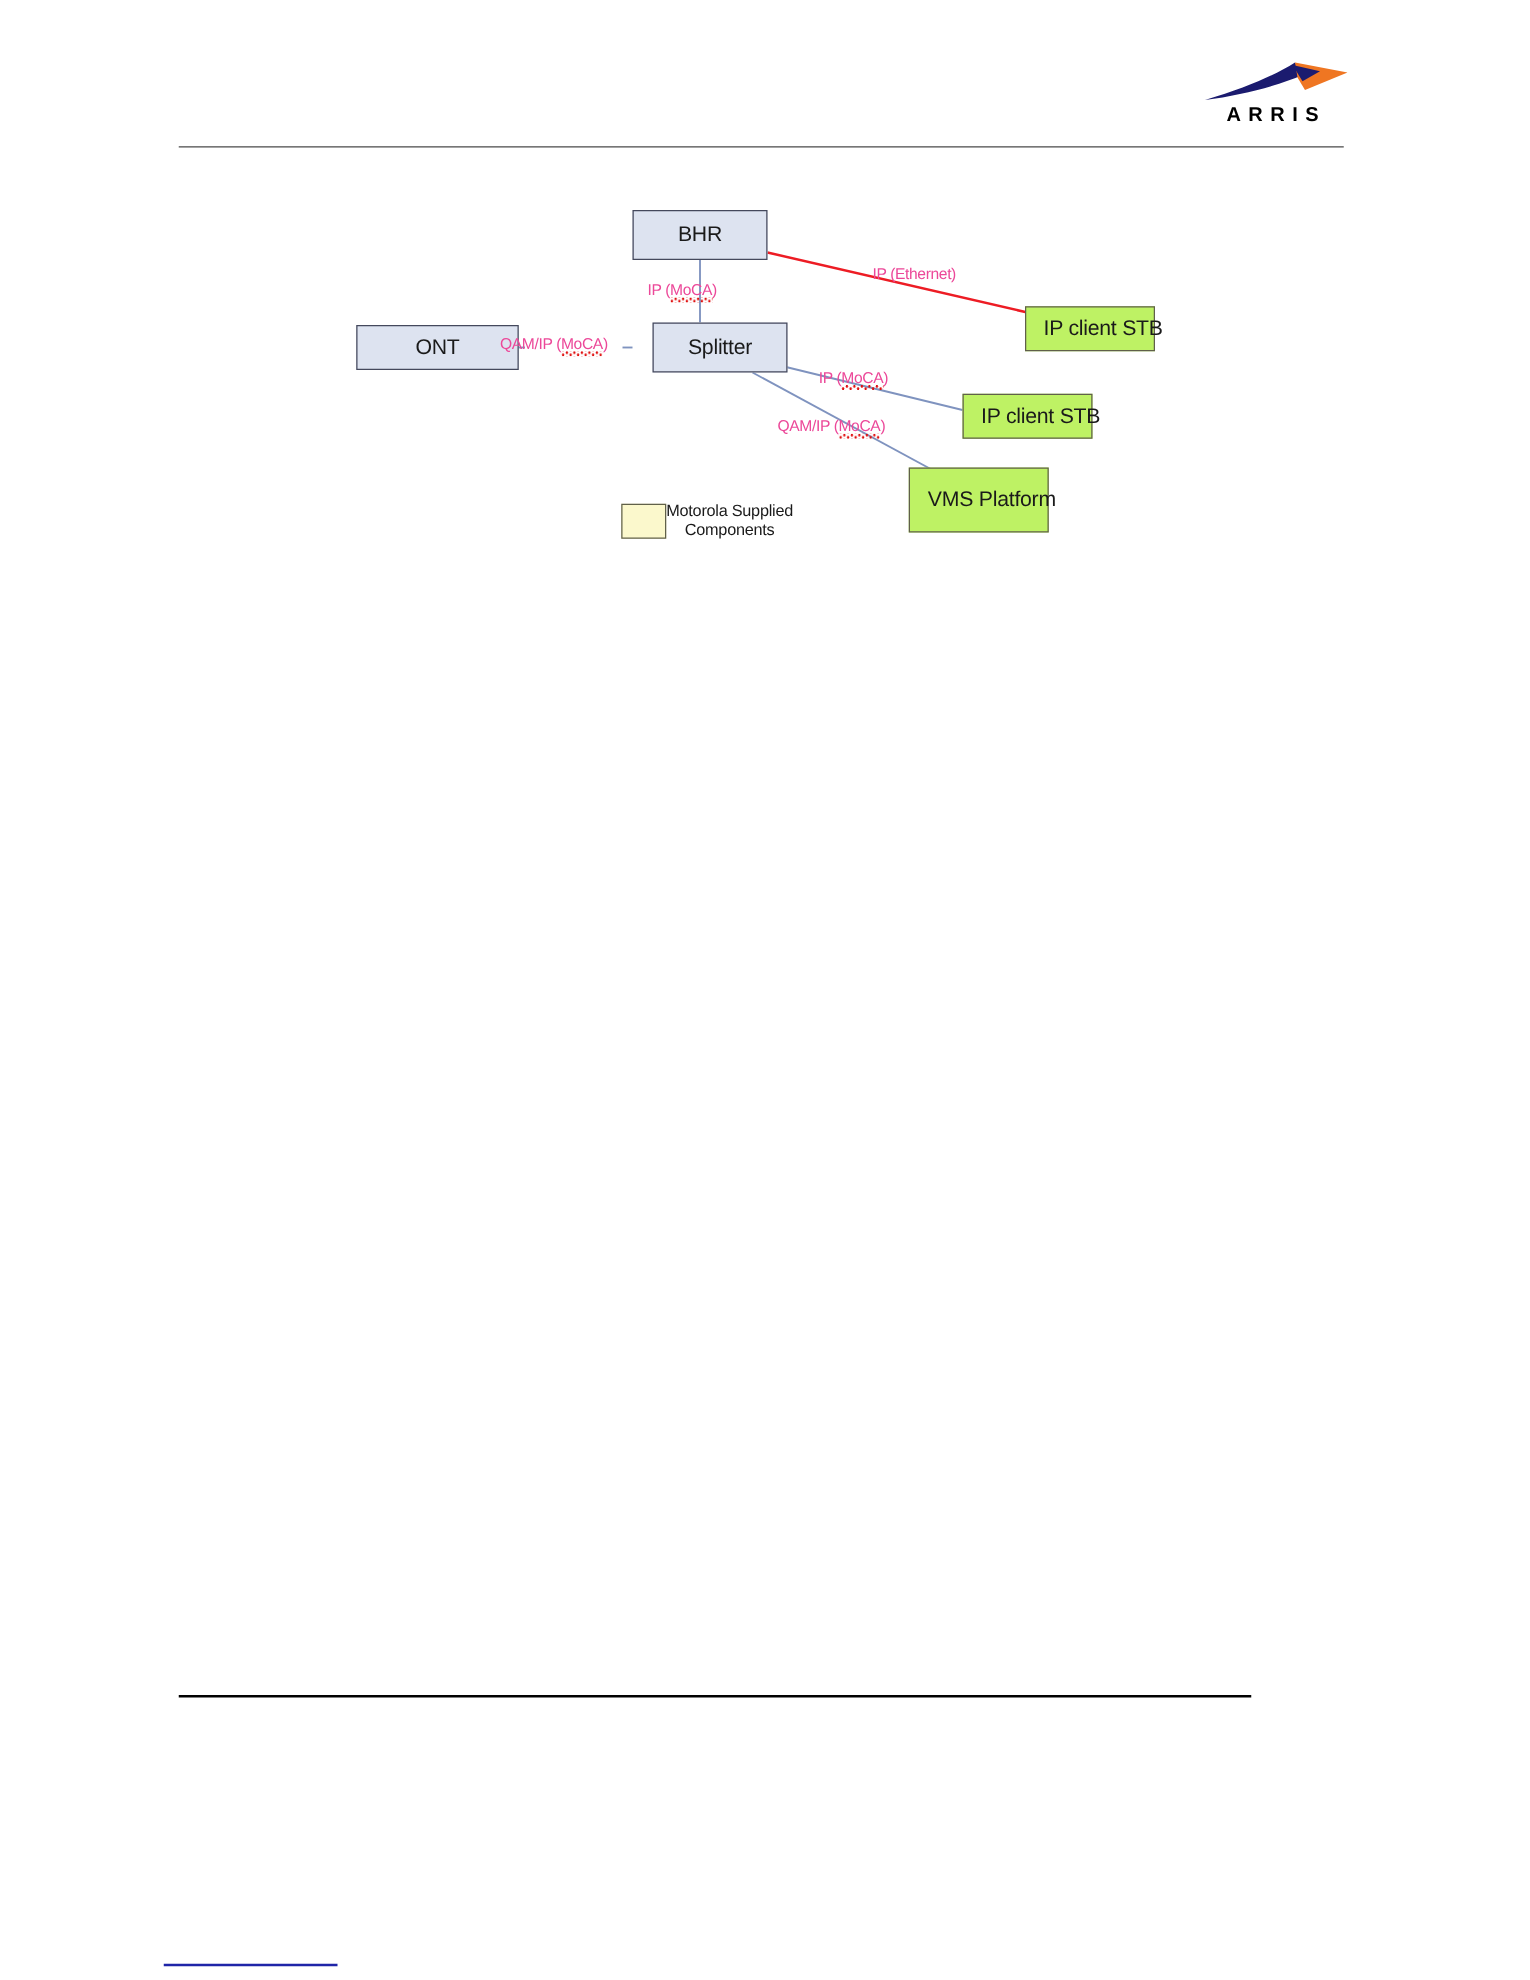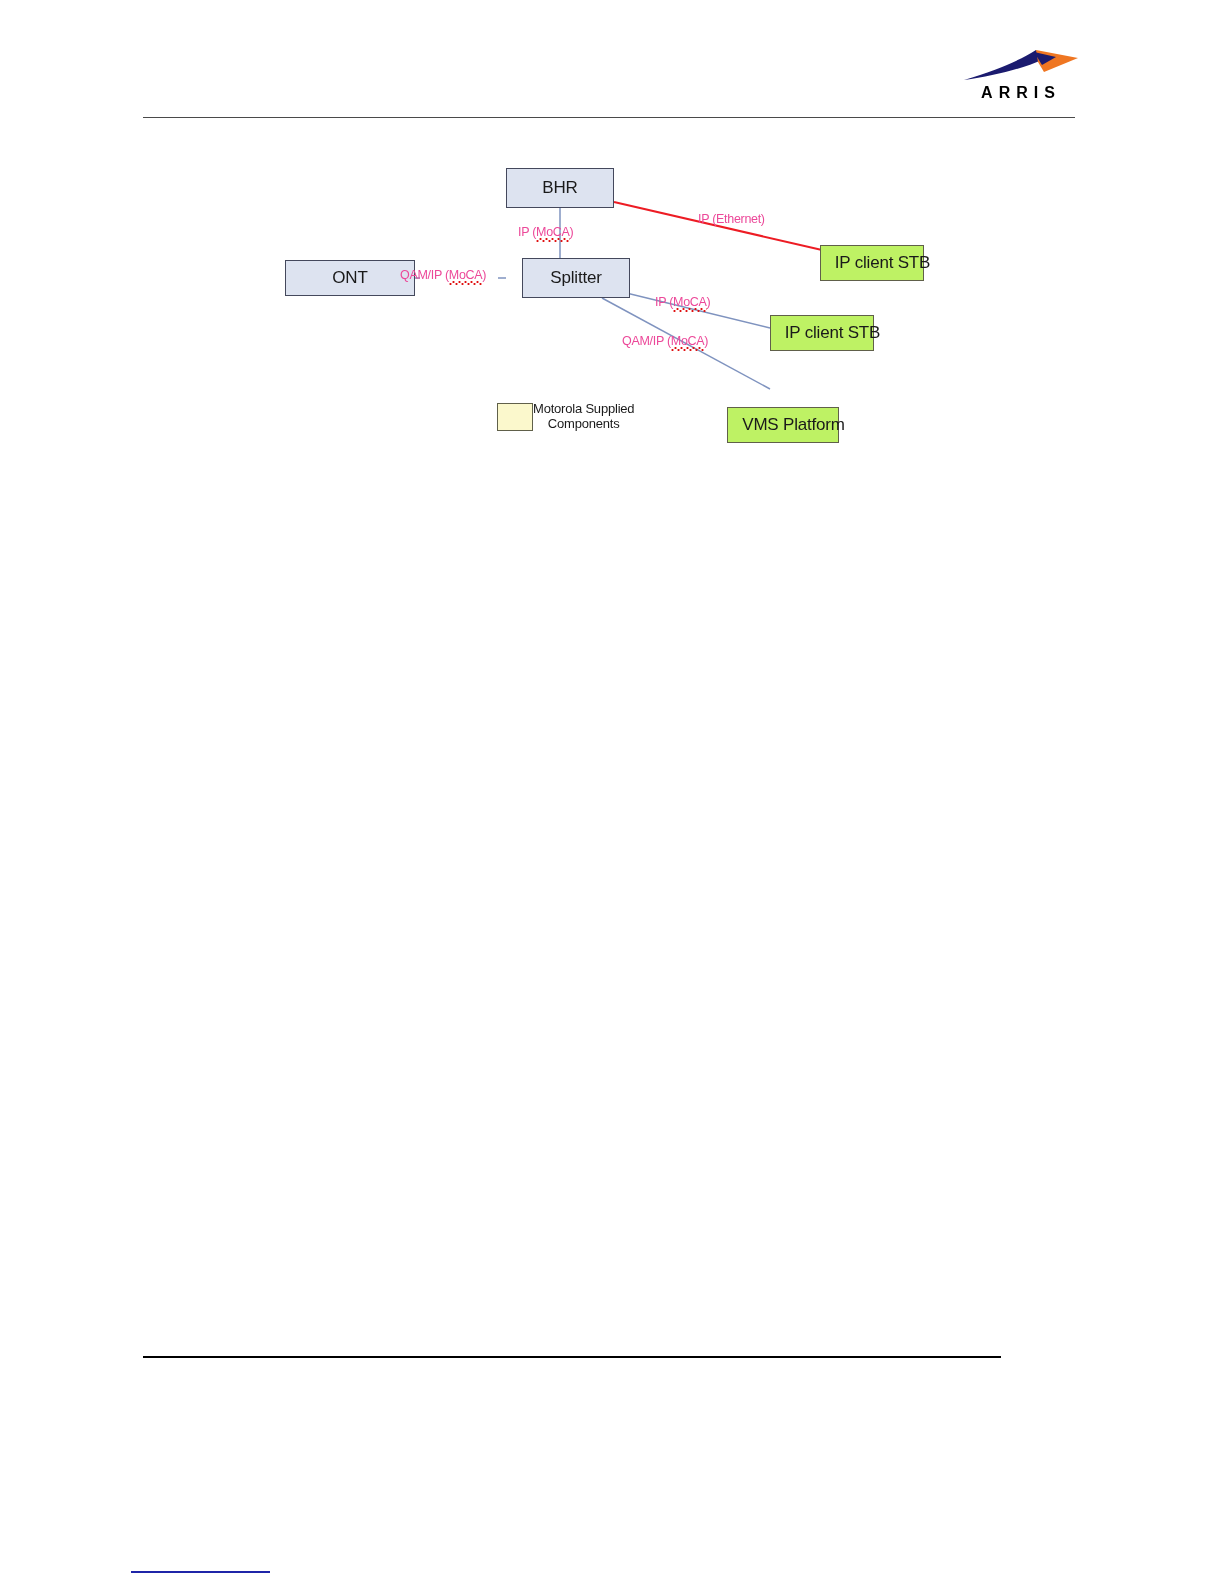--- a/index.html
+++ b/index.html
@@ -112,21 +112,21 @@
     background: #bef264;
     border: 1.2px solid #60604a;
     padding-left: 21px;
   }
 
   #node-bhr      { left: 236px; top: 18px;  width: 108px; height: 40px; }
   #node-ont      { left: 15px;  top: 110px; width: 130px; height: 36px; }
   #node-splitter { left: 252px; top: 108px; width: 108px; height: 40px; }
   #node-stb1     { left: 550px; top: 95px;  width: 104px; height: 36px; }
   #node-stb2     { left: 500px; top: 165px; width: 104px; height: 36px; }
-  #node-vms      { left: 457px; top: 257px; width: 112px; height: 36px; }
+  #node-vms      { left: 457px; top: 224px; width: 112px; height: 52px; }
 
   
   .edge-label {
     position: absolute;
     font-size: 12.5px;
     color: #ec4899;
     white-space: nowrap;
     letter-spacing: -0.3px;
     background: transparent;
   }

